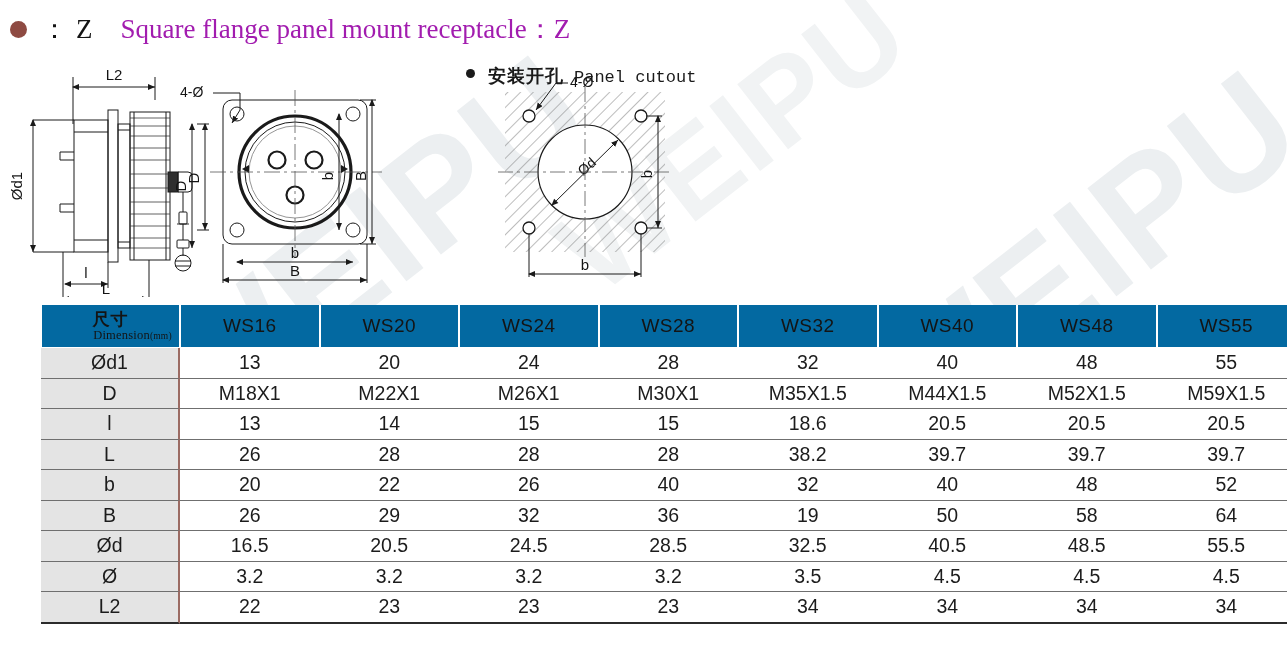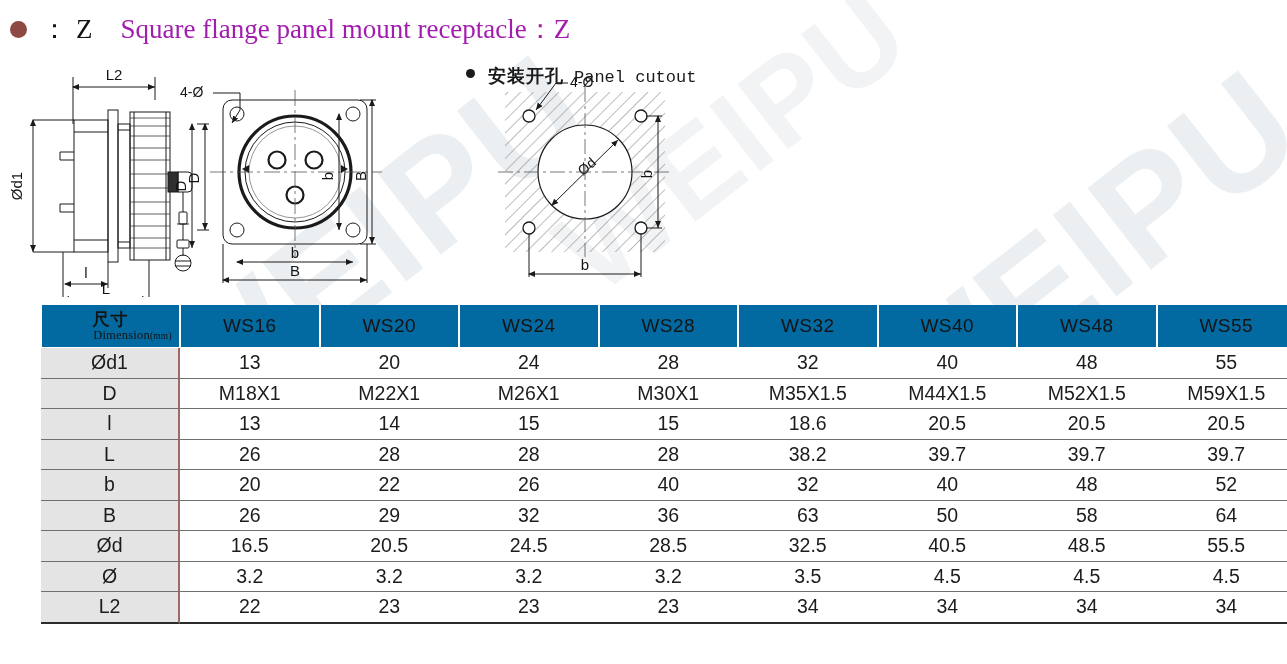--- a/index.html
+++ b/index.html
@@ -466,21 +466,21 @@
         <td>40</td>
         <td>48</td>
         <td>52</td>
       </tr>
       <tr>
         <td class="rowlabel">B</td>
         <td>26</td>
         <td>29</td>
         <td>32</td>
         <td>36</td>
-        <td>63</td>
+        <td>19</td>
         <td>50</td>
         <td>58</td>
         <td>64</td>
       </tr>
       <tr>
         <td class="rowlabel">Ød</td>
         <td>16.5</td>
         <td>20.5</td>
         <td>24.5</td>
         <td>28.5</td>

